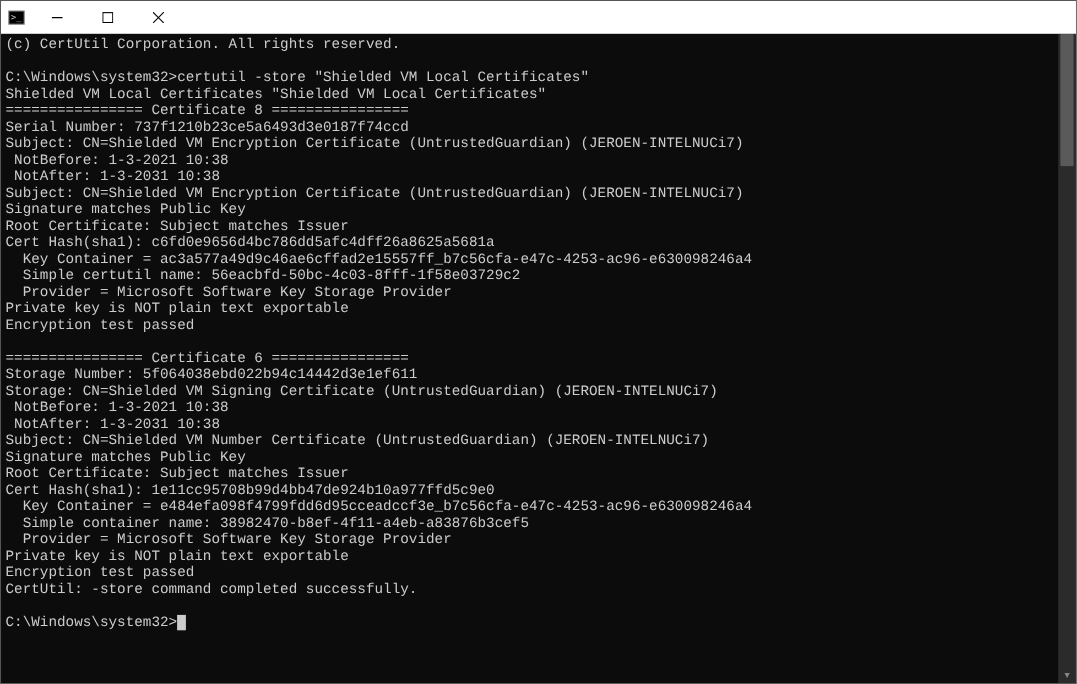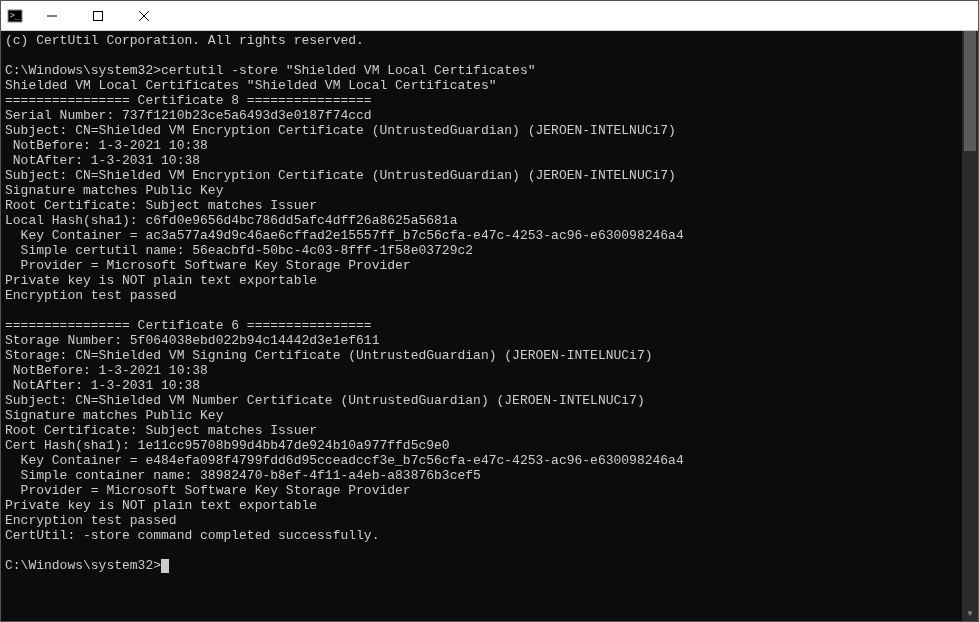--- a/index.html
+++ b/index.html
@@ -143,21 +143,21 @@
 <span>C:\Windows\system32&gt;certutil -store "Shielded VM Local Certificates"</span>
 <span>Shielded VM Local Certificates "Shielded VM Local Certificates"</span>
 <span>================ Certificate 8 ================</span>
 <span>Serial Number: 737f1210b23ce5a6493d3e0187f74ccd</span>
 <span>Subject: CN=Shielded VM Encryption Certificate (UntrustedGuardian) (JEROEN-INTELNUCi7)</span>
 <span> NotBefore: 1-3-2021 10:38</span>
 <span> NotAfter: 1-3-2031 10:38</span>
 <span>Subject: CN=Shielded VM Encryption Certificate (UntrustedGuardian) (JEROEN-INTELNUCi7)</span>
 <span>Signature matches Public Key</span>
 <span>Root Certificate: Subject matches Issuer</span>
-<span>Local Hash(sha1): c6fd0e9656d4bc786dd5afc4dff26a8625a5681a</span>
+<span>Cert Hash(sha1): c6fd0e9656d4bc786dd5afc4dff26a8625a5681a</span>
 <span>  Key Container = ac3a577a49d9c46ae6cffad2e15557ff_b7c56cfa-e47c-4253-ac96-e630098246a4</span>
 <span>  Simple certutil name: 56eacbfd-50bc-4c03-8fff-1f58e03729c2</span>
 <span>  Provider = Microsoft Software Key Storage Provider</span>
 <span>Private key is NOT plain text exportable</span>
 <span>Encryption test passed</span>
 <span></span>
 <span>================ Certificate 6 ================</span>
 <span>Storage Number: 5f064038ebd022b94c14442d3e1ef611</span>
 <span>Storage: CN=Shielded VM Signing Certificate (UntrustedGuardian) (JEROEN-INTELNUCi7)</span>
 <span> NotBefore: 1-3-2021 10:38</span>

